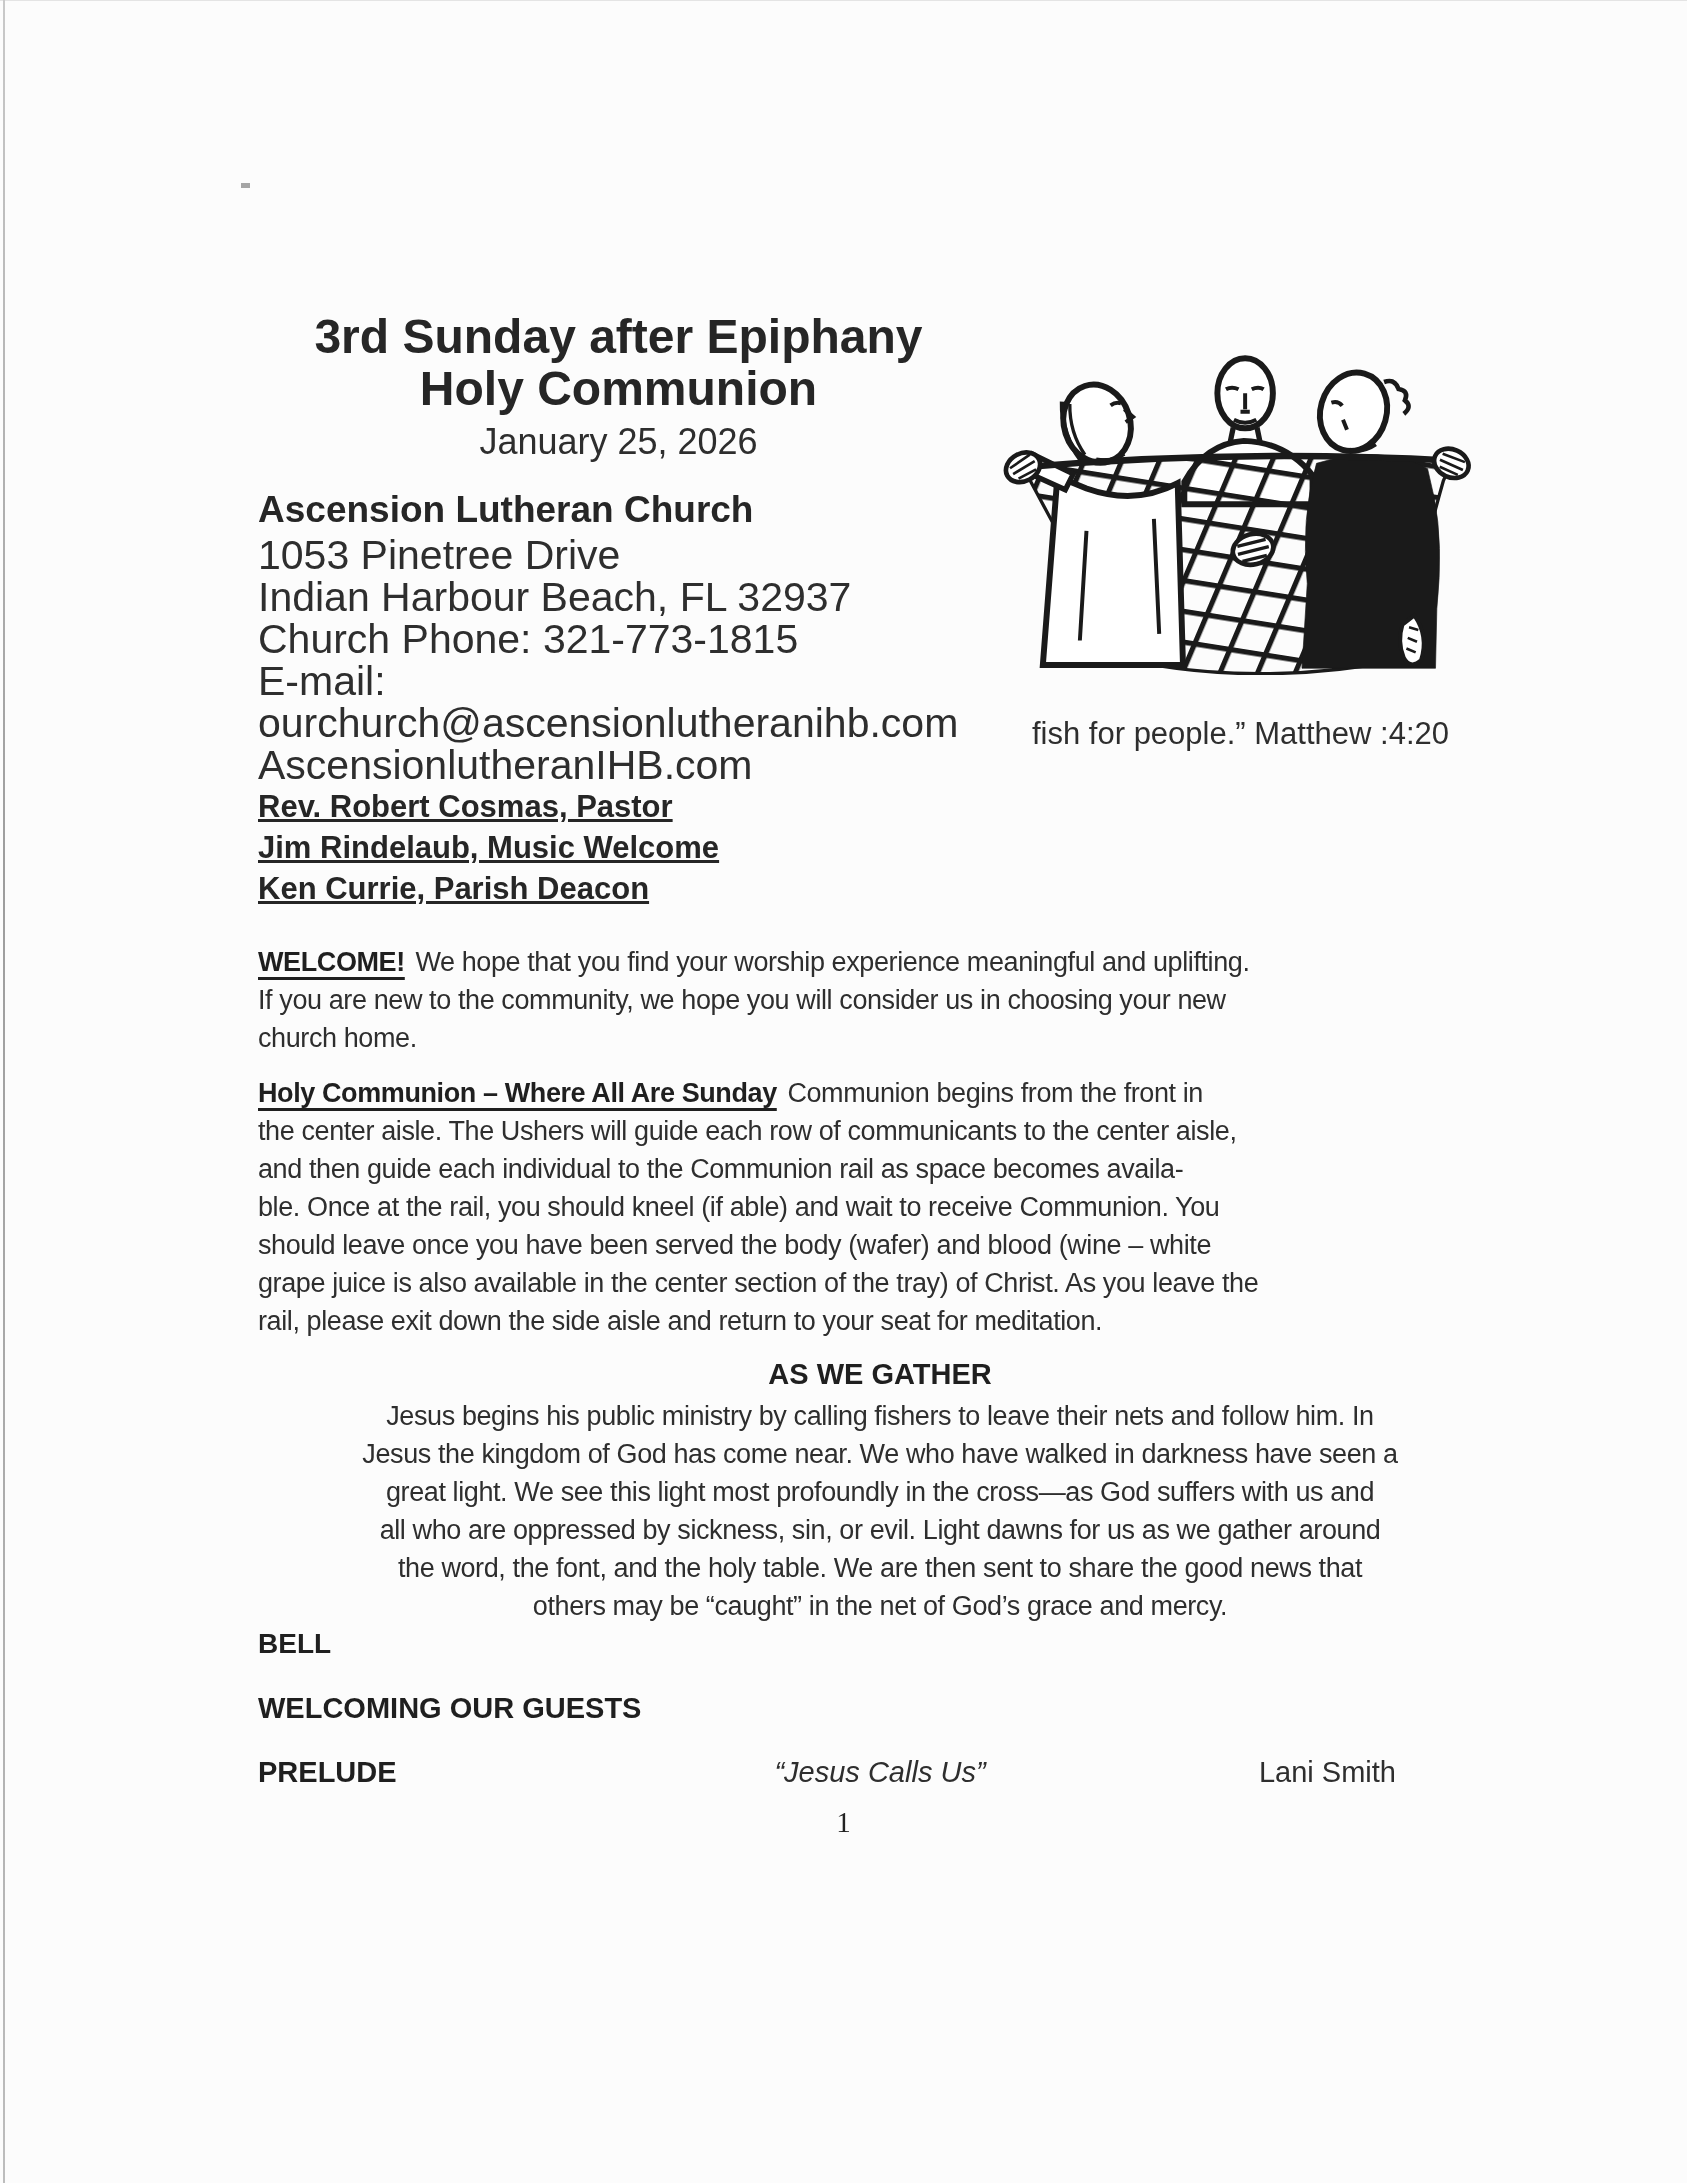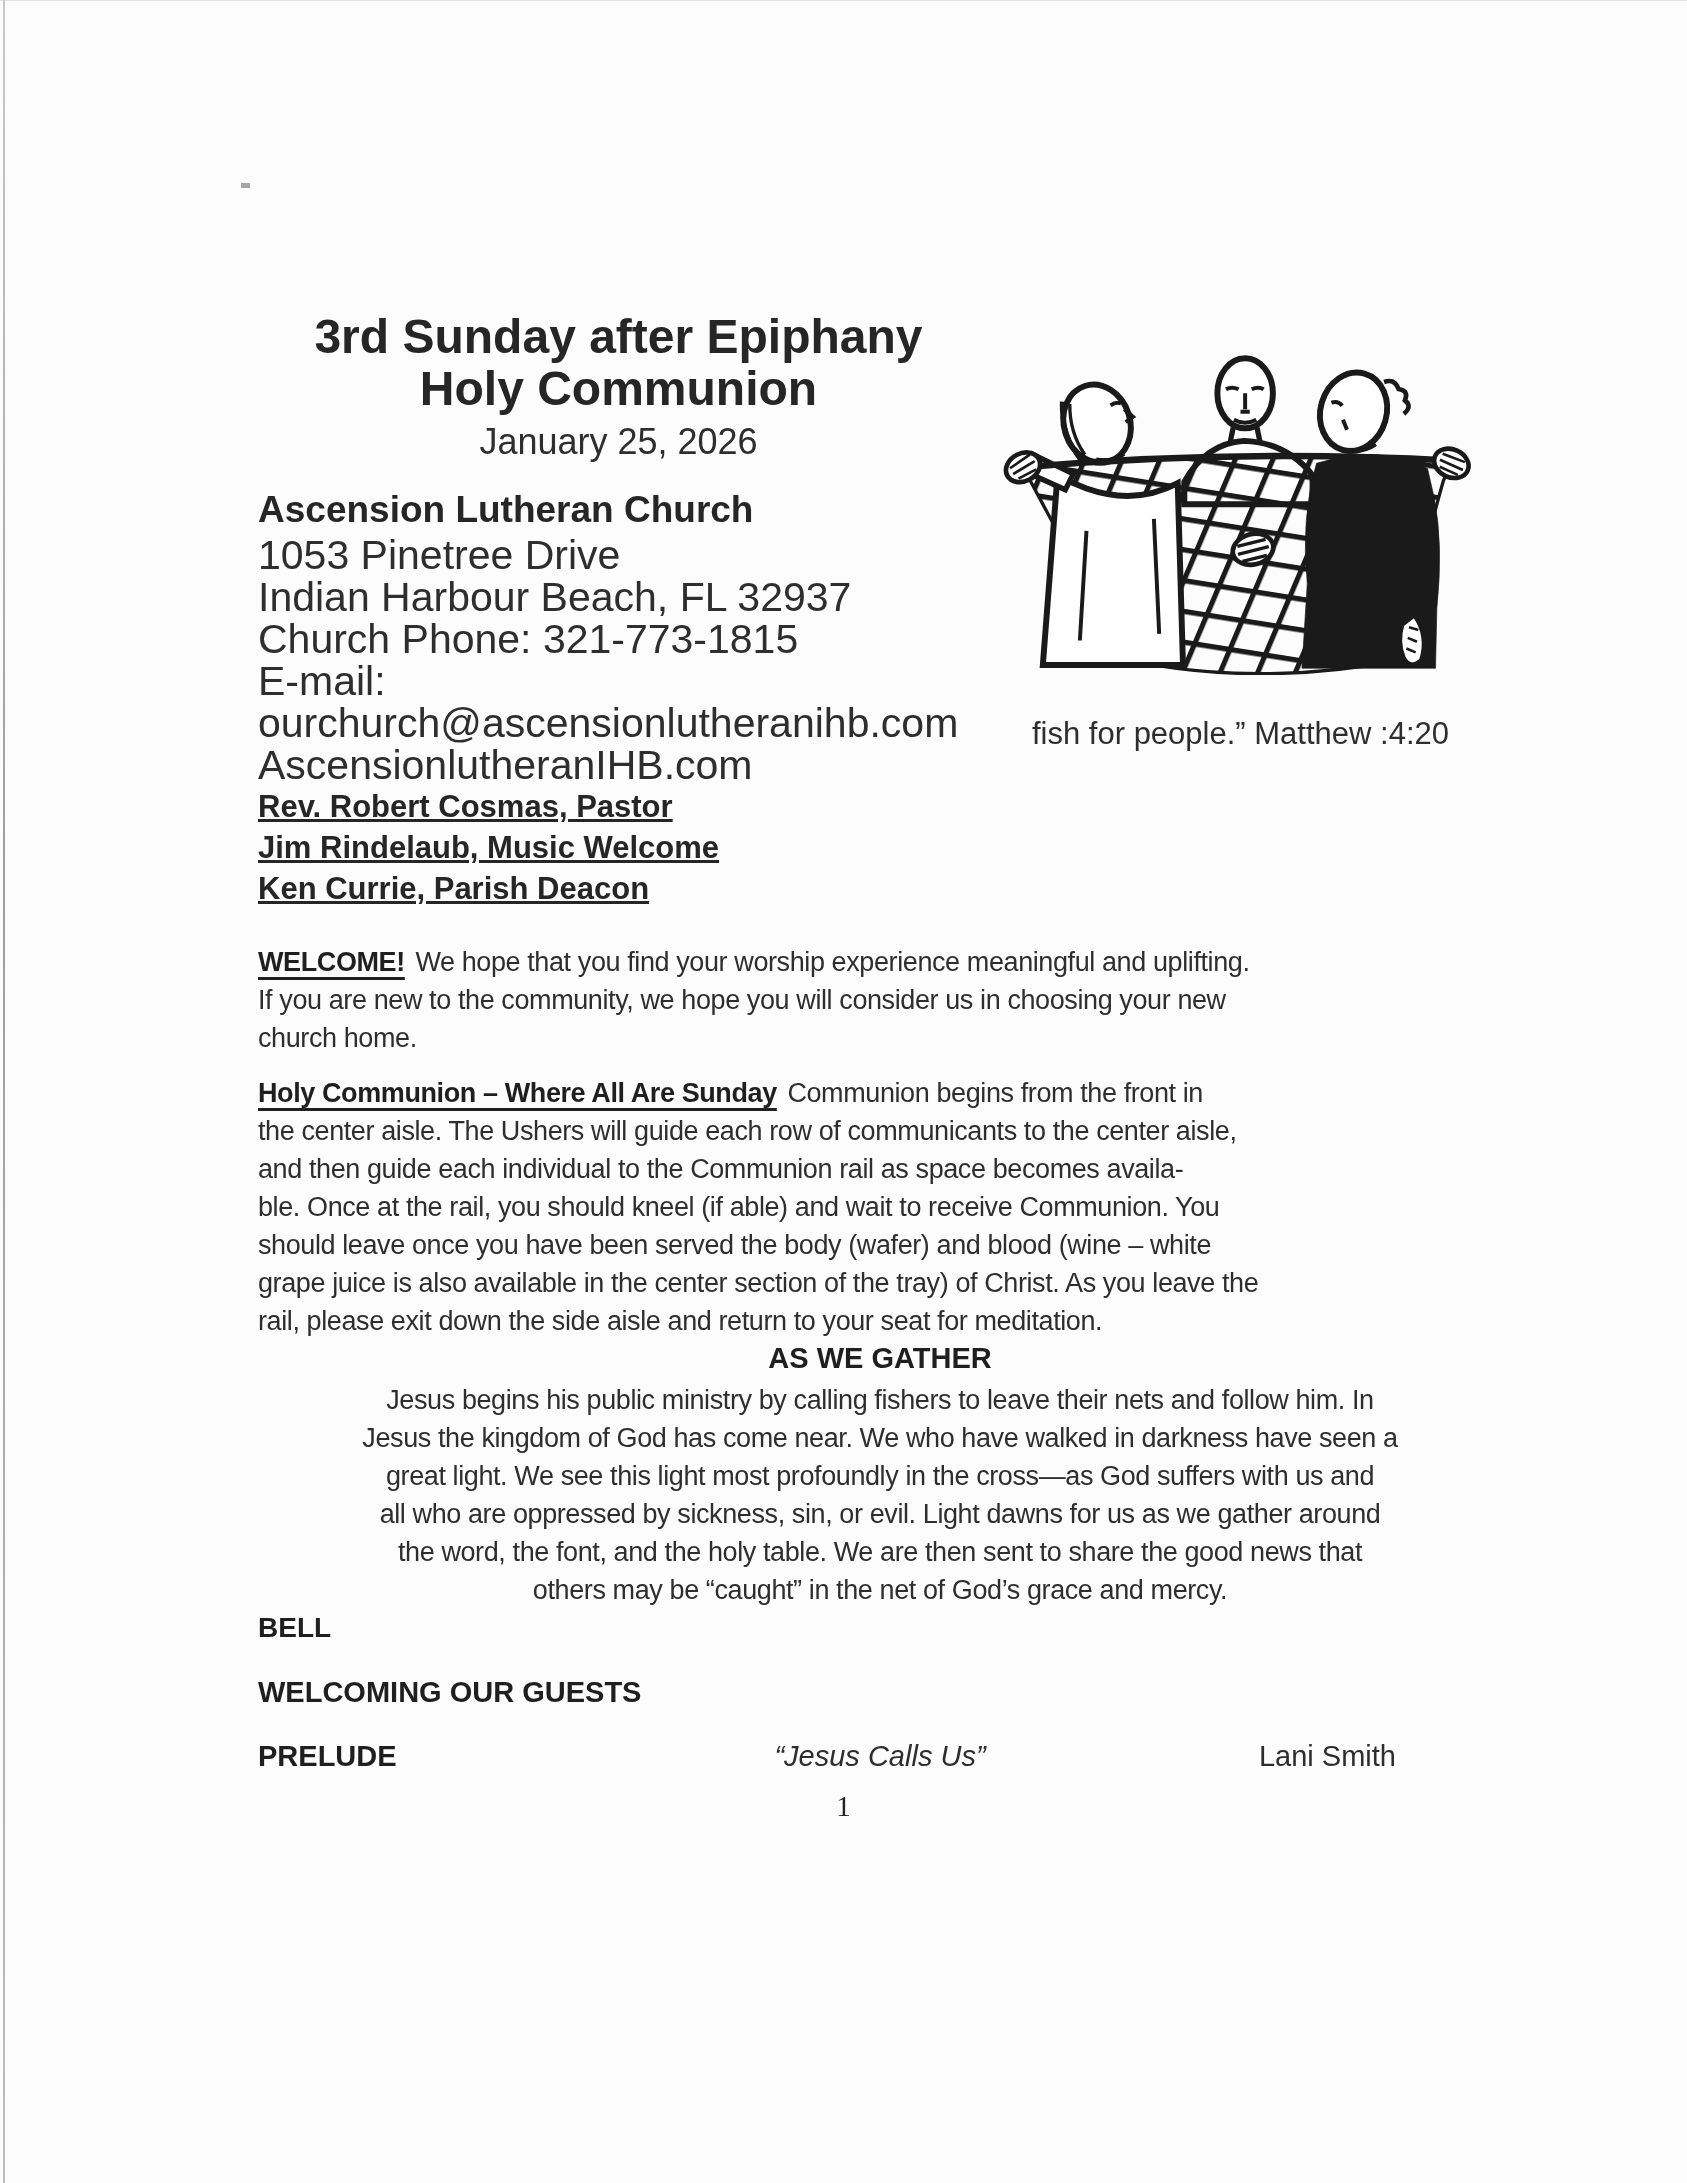--- a/index.html
+++ b/index.html
@@ -70,21 +70,21 @@
   .para .lead {
     font-weight: 700; color: #1f1f1f;
     text-decoration: underline;
     text-decoration-thickness: 3.3px;
     text-underline-offset: 6px;
     margin-right: 10.6px;
   }
   .para .pbody { white-space: pre-line; }
 
   .gather-head {
-    margin-top: 0; text-align: center;
+    margin-top: 16px; text-align: center;
     font-weight: 700; font-size: 29px; line-height: 37px; color: #1f1f1f;
   }
   .gather-body { margin-top: 4px; text-align: center; }
 
   .bell-line {
     font-weight: 700; font-size: 28px; line-height: 38px; color: #1f1f1f;
   }
   .guests-line {
     margin-top: 26.5px; font-weight: 700; font-size: 29px;
     line-height: 37px; color: #1f1f1f;

